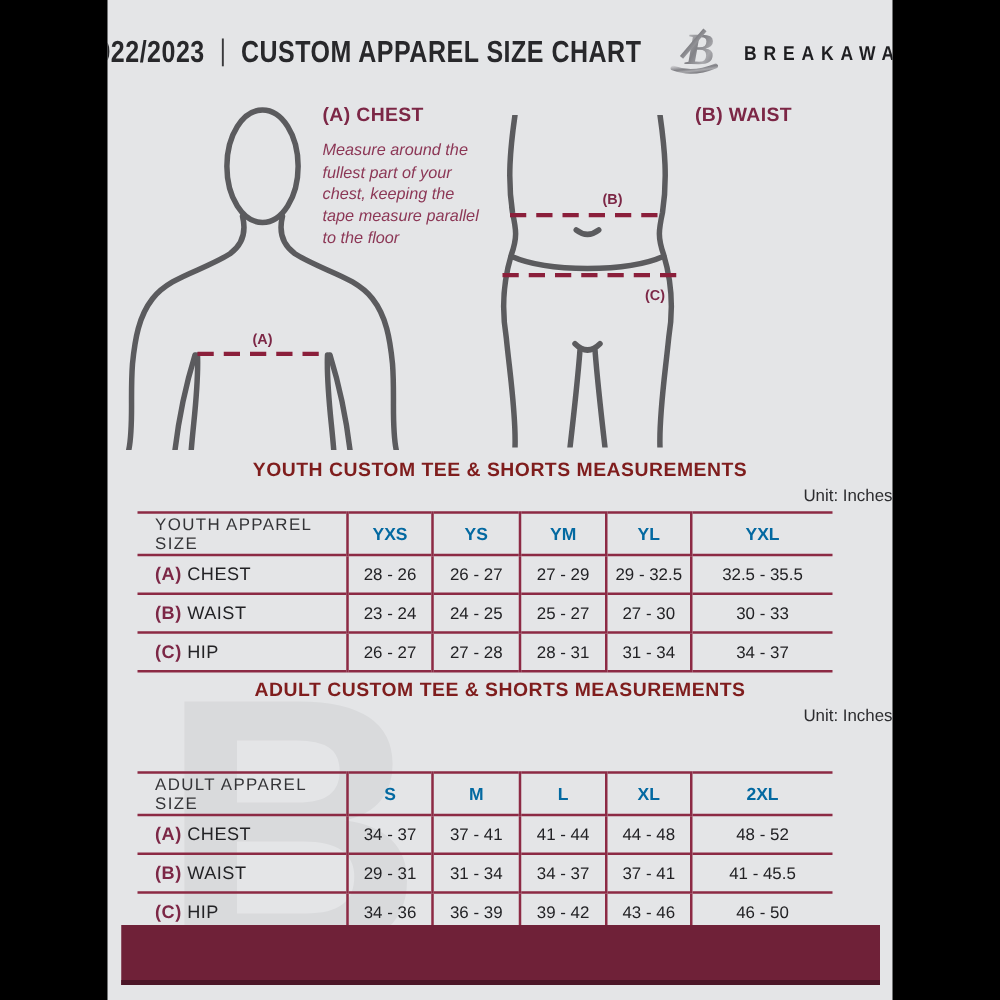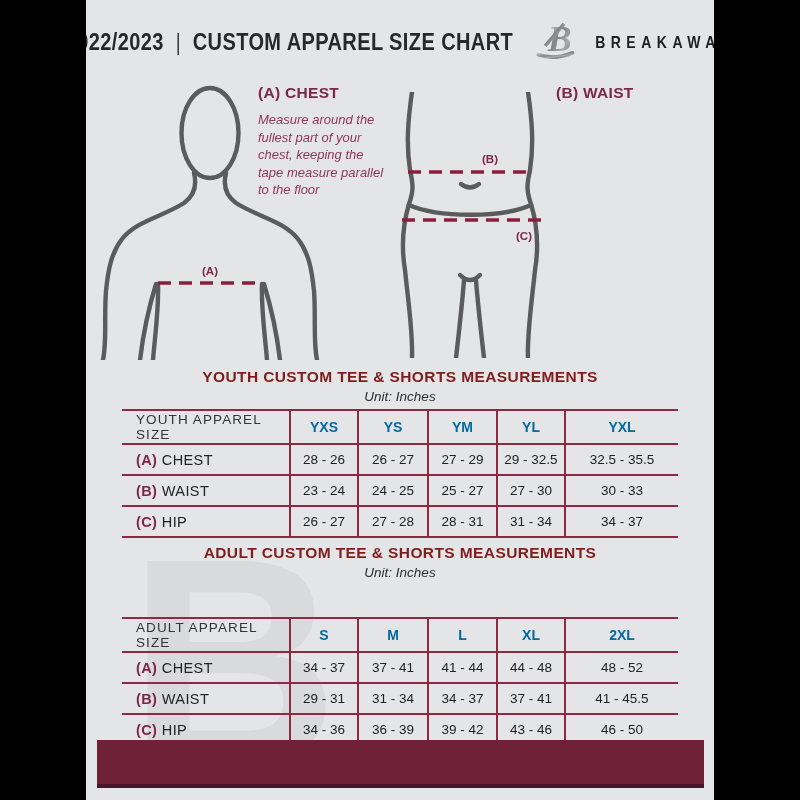--- a/index.html
+++ b/index.html
@@ -40,24 +40,24 @@
   .fig text{font-family:"Liberation Sans",sans-serif;font-size:11.5px;font-weight:bold;fill:var(--maroon);}
 
   
   .guide{position:absolute;z-index:1;}
   .guide h3{font-size:15.5px;font-weight:bold;color:var(--maroon);letter-spacing:.3px;margin-bottom:9px;}
   .guide p{font-size:13px;font-style:italic;color:var(--maroon-soft);line-height:17.5px;white-space:pre-line;}
 
   
   .sec{position:absolute;left:0;width:100%;text-align:center;z-index:1;}
   .sec .t{font-size:15.5px;font-weight:bold;color:#7f1d1d;letter-spacing:.4px;}
-  .sec .u{font-size:13.5px;font-style:italic;color:#2c2c2f;margin-top:3px;}
-
-  
-  table.size-table{position:absolute;left:36px;width:556px;border-collapse:collapse;table-layout:fixed;
+  .sec .u{font-size:13.5px;color:#2c2c2f;margin-top:3px;text-align:right;}
+
+  
+  table.size-table{position:absolute;left:24px;width:556px;border-collapse:collapse;table-layout:fixed;
     z-index:1;border-bottom:2px solid var(--border);}
   table.size-table tr{border-top:2px solid var(--border);}
   table.size-table th,table.size-table td{border-left:2px solid var(--border);text-align:center;
     vertical-align:middle;}
   table.size-table th:first-child,table.size-table td:first-child{border-left:none;text-align:left;
     padding-left:14px;}
   table.size-table th{height:34px;font-size:14px;font-weight:bold;color:#0369a1;}
   table.size-table th:first-child{font-weight:normal;font-size:13.5px;letter-spacing:1.1px;color:#343437;}
   table.size-table td{height:31px;font-size:13.5px;color:var(--ink);}
   table.size-table td:first-child{font-size:14.5px;letter-spacing:.4px;}

